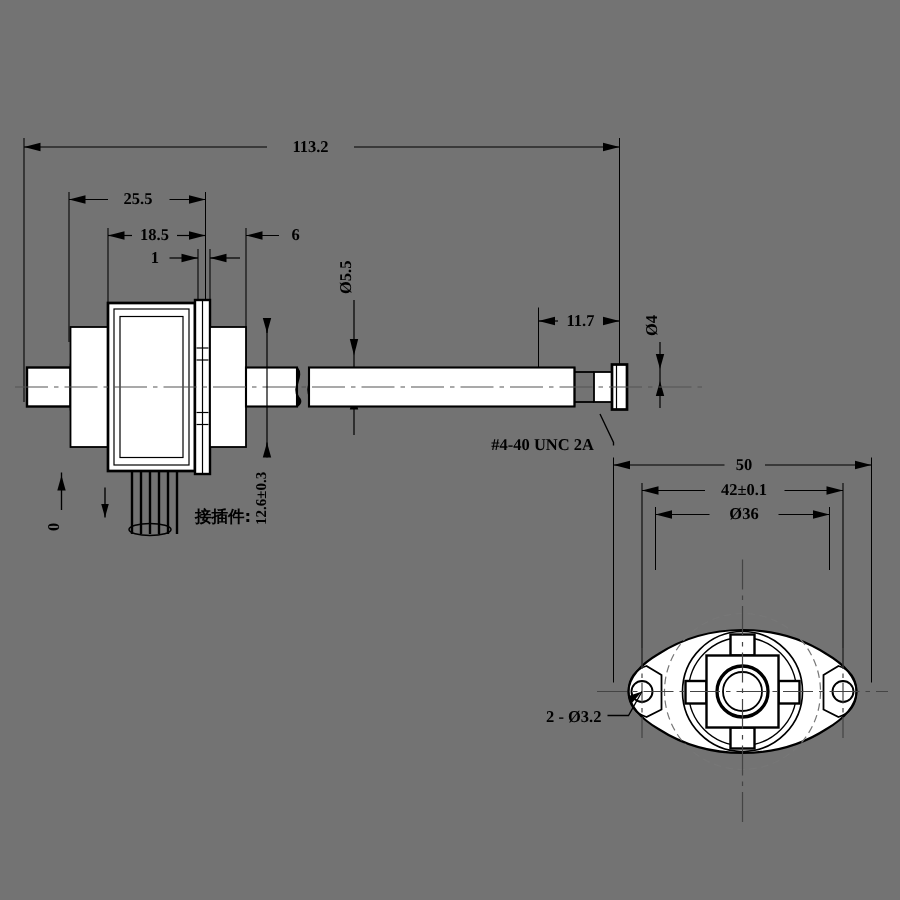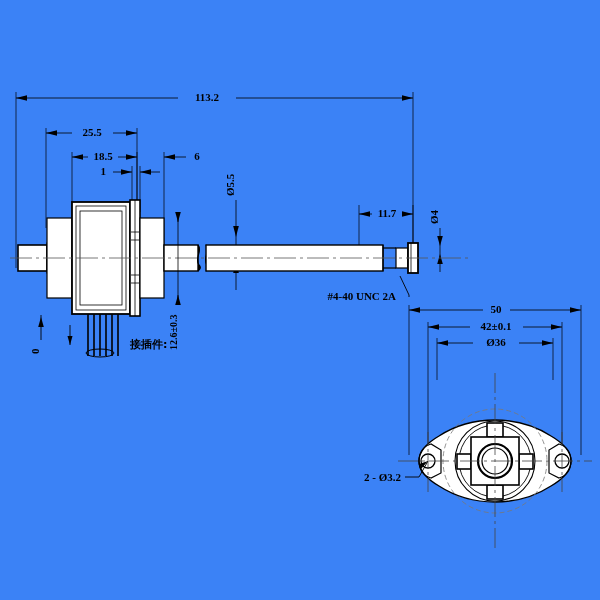--- a/index.html
+++ b/index.html
@@ -7,21 +7,21 @@
     padding: 0;
     background: #ffffff;
   }
   body {
     font-family: "Liberation Serif", serif;
   }
   #drawing-root {
     position: relative;
     width: 600px;
     height: 600px;
-    background: #3b82f6;
+    background: #737373;
     overflow: hidden;
   }
   svg#drawing-svg {
     display: block;
     width: 600px;
     height: 600px;
   }
   .dimtext {
     font-family: "Liberation Serif", serif;
     font-weight: bold;

